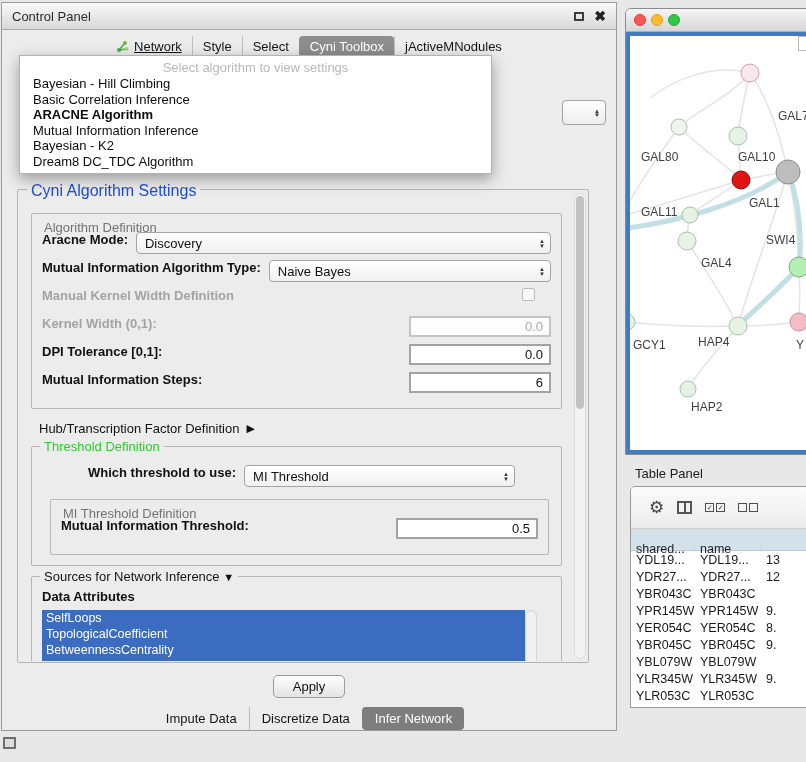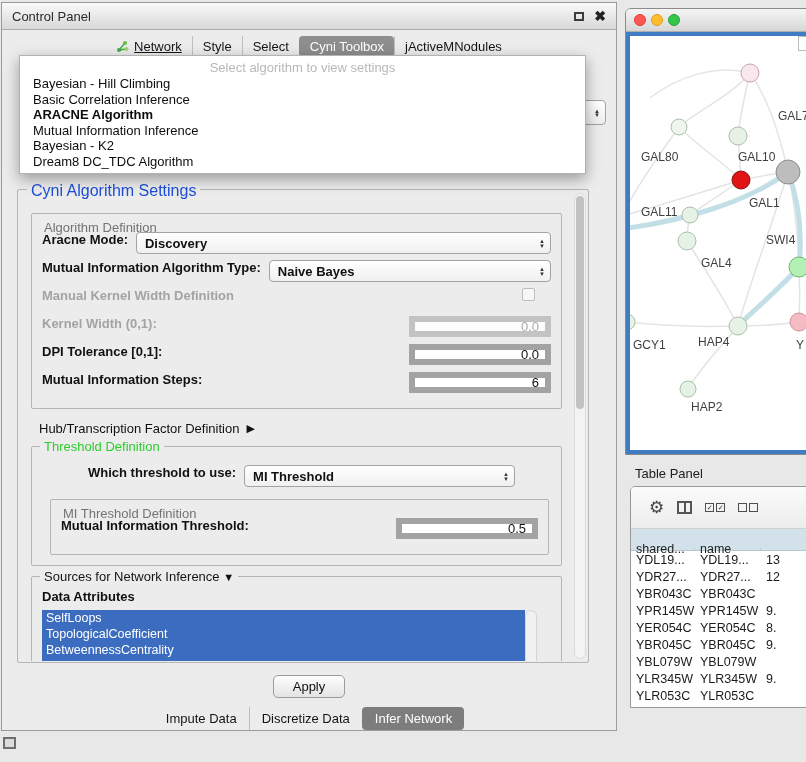--- a/index.html
+++ b/index.html
@@ -13,21 +13,21 @@
   .win-btns { margin-left:auto; display:flex; align-items:center; gap:10px; }
   .float-btn { width:10px; height:9px; border:2px solid #3c3c3c; display:inline-block; }
   .close-btn { font-size:14px; font-weight:bold; color:#222; line-height:1; cursor:default; }
 
   .tabbar { position:absolute; top:31px; left:0; right:0; height:25px; display:flex; justify-content:center; align-items:center; }
   .tab { display:flex; align-items:center; gap:5px; padding:3px 10px; font-size:13px; color:#151515; border-left:1px solid #bfbfbf; cursor:default; white-space:nowrap; }
   .tab:first-child { border-left:none;text-decoration:underline; }
   .tab.active { background:#8e8e8e; color:#fff; border-radius:4px; border-left-color:transparent; }
 
   
-  .dropdown-popup { position:absolute; left:17px; top:52px; width:567px; height:119px; background:#fff; border:1px solid #b2b2b2; box-shadow:0 5px 14px rgba(0,0,0,0.35); z-index:20; padding-top:3px; }
+  .dropdown-popup { position:absolute; left:17px; top:52px; width:473px; height:119px; background:#fff; border:1px solid #b2b2b2; box-shadow:0 5px 14px rgba(0,0,0,0.35); z-index:20; padding-top:3px; }
   .dd-placeholder { text-align:center; color:#b8b8b8; font-size:13px; height:17px; line-height:17px; }
   .dd-item { font-size:13px; line-height:15.5px; padding-left:13px; color:#0d0d0d; white-space:nowrap; }
   .dd-item.selected { font-weight:bold; }
 
   .partial-combo { position:absolute; left:560px; top:97px; width:44px; height:25px; background:linear-gradient(#ffffff,#ededed); border:1px solid #a3a3a3; border-radius:4px; z-index:5; }
 
   
   .settings-box { position:absolute; left:15px; top:186px; width:572px; height:474px; border:1px solid #b5b5b5; border-radius:2px; }
   .box-title { position:absolute; top:-8px; left:9px; background:#ececec; padding:0 4px; font-size:16px; color:#1d4ed8; white-space:nowrap; }
   .settings-inner { position:absolute; top:1px; left:1px; right:16px; bottom:1px; overflow:hidden; padding:12px 6px 0 10px; }
@@ -38,25 +38,25 @@
   .group-title { position:absolute; top:-8px; left:8px; background:#ececec; padding:0 4px; font-size:13px; white-space:nowrap; }
   .group-title.blue  { color:#737373;margin-top:14px; }
   .group-title.green { color:#2ecc2e; }
   .group-title.black { color:#141414; }
 
   .frow { display:flex; margin:6px 0; min-height:22px; }
   .frow .lbl { font-size:13px; font-weight:bold; color:#111; white-space:nowrap; }
   .frow.disabled .lbl { color:#a3a3a3; }
   .spacer { flex:1; }
 
-  .combo { position:relative; height:22px; background:linear-gradient(#ffffff,#f0f0f0); border:1px solid #a3a3a3; border-radius:4px; display:flex; align-items:center; padding:0 22px 0 8px; font-size:13px; color:#111; cursor:default;font-weight:bold; }
+  .combo { position:relative; height:22px; background:linear-gradient(#ffffff,#f0f0f0); border:1px solid #a3a3a3; border-radius:4px; display:flex; align-items:center; padding:0 22px 0 8px; font-size:13px; color:#111; cursor:default; }
   .combo.grow { flex:1; margin-left:8px; }
   .combo-arrows { position:absolute; right:5px; top:50%; transform:translateY(-50%); display:flex; flex-direction:column; font-size:6px; line-height:4.5px; color:#333; }
 
-  .tfield { height:21px; width:142px; border:6px solid #a3a3a3; background:#fff; font-size:13px; text-align:right; padding:0 6px; color:#111; font-family:inherit; }
+  .tfield { height:21px; width:142px; border:2px solid #a3a3a3; background:#fff; font-size:13px; text-align:right; padding:0 6px; color:#111; font-family:inherit; }
   .tfield.disabled { color:#ababab; border-color:#c3c3c3; background:#fdfdfd; }
 
   .checkbox { width:13px; height:13px; border:1px solid #bdbdbd; background:#f7f7f7; border-radius:2px; margin-right:16px; }
 
   .hub-row { display:flex; align-items:center; gap:7px; margin:12px 2px 10px 10px; font-size:13px; color:#111; cursor:default; }
   .tri { font-size:11px; color:#111; }
 
   .which-row .lbl { margin-left:46px; }
   .which-row .combo { margin-right:36px; }
 

